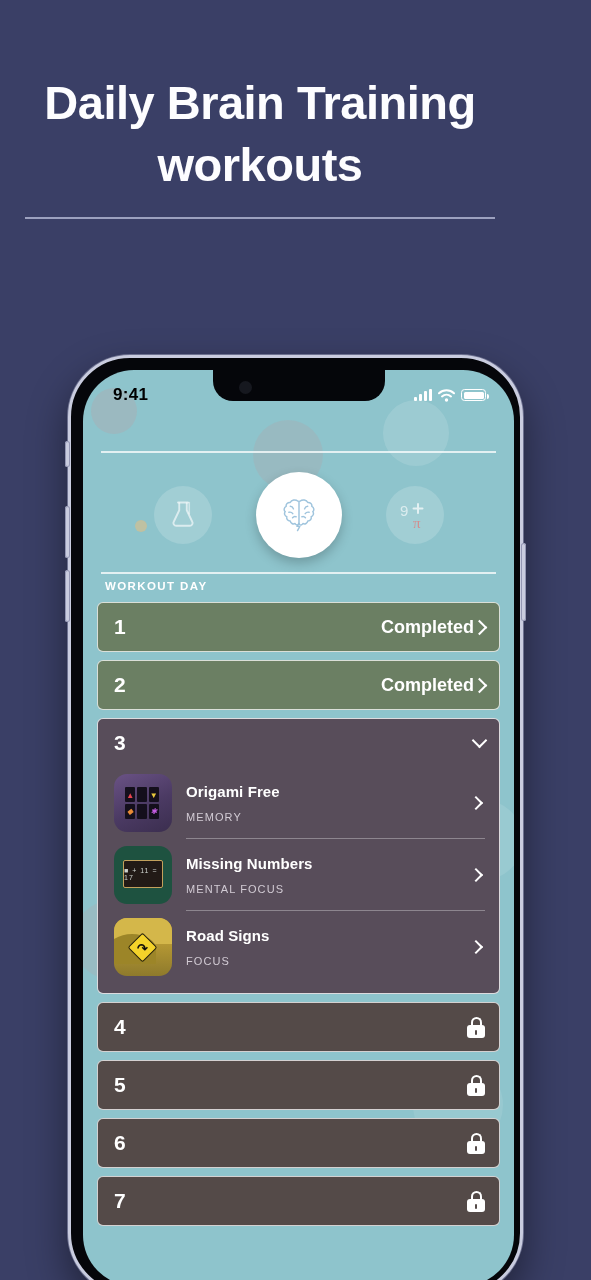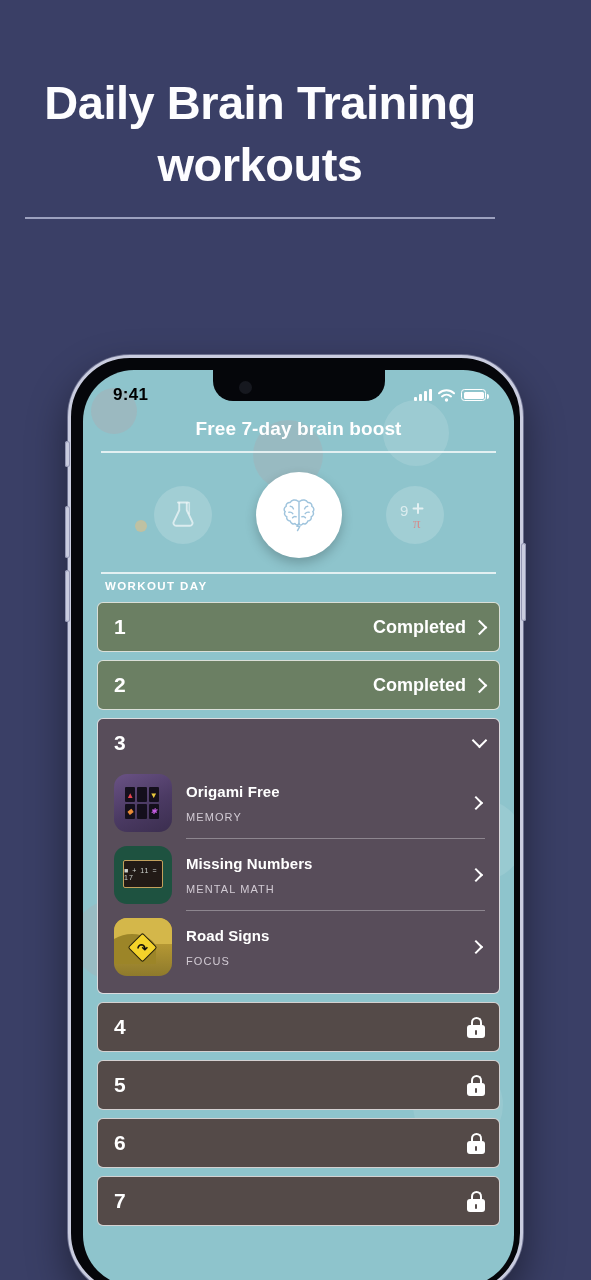--- a/index.html
+++ b/index.html
@@ -151,21 +151,21 @@
     border:1.5px solid rgba(255,255,255,.75);
     margin-bottom:8px;
     overflow:hidden;
   }
   .day-row {
     height:48px;
     display:flex; align-items:center; justify-content:space-between;
     padding:0 14px 0 16px;
   }
   .day-num { color:#fff; font-size:21px; font-weight:bold; }
-  .day-right { display:flex; align-items:center; gap:8px; }
+  .day-right { display:flex; align-items:center; }
   .day-status { color:#fff; font-size:18px; font-weight:bold; }
 
   .card-done   { background:#6b7f63; }
   .card-open   { background:#584d5a; border-color:rgba(255,255,255,.8); }
   .card-locked { background:#544a48; }
 
   .chev {
     width:11px; height:11px;
     border-right:2.5px solid #fff; border-bottom:2.5px solid #fff;
   }
@@ -299,21 +299,20 @@
           <path d="M1 4.3 A11 11 0 0 1 16 4.3" stroke="#fff" stroke-width="2" fill="none" stroke-linecap="round"></path>
           <path d="M4 7.4 A7 7 0 0 1 13 7.4" stroke="#fff" stroke-width="2" fill="none" stroke-linecap="round"></path>
           <circle cx="8.5" cy="11" r="1.7" fill="#fff"></circle>
         </svg>
         <span class="batt">
             <i></i>
           </span>
       </div>
     </div>
 
-    <div class="app-title">Free 7-day brain boost</div>
     <div class="rule rule-top"></div>
 
     <div class="carousel">
 
       <div class="cat cat-side">
         <svg class="ic" width="30" height="30" viewBox="0 0 24 24">
           <path d="M9 2v6.2L4.6 17.4A2.2 2.2 0 0 0 6.6 20.6h10.8a2.2 2.2 0 0 0 2-3.2L15 8.2V2" fill="none" stroke="rgba(255,255,255,.62)" stroke-width="1.5" stroke-linejoin="round"></path>
           <path d="M8 2h8" stroke="rgba(255,255,255,.62)" stroke-width="1.5" stroke-linecap="round"></path>
           <path d="M17 2v9" stroke="rgba(255,255,255,.5)" stroke-width="1.3" stroke-linecap="round"></path>
         </svg>
@@ -401,21 +400,21 @@
             <span class="game-chev"></span>
             <span class="game-div"></span>
           </div>
 
           <div class="game-row">
             <div class="game-thumb th-math">
               <div class="board">■ + 11 = 17</div>
             </div>
             <div class="game-meta">
               <div class="game-name">Missing Numbers</div>
-              <div class="game-cat">MENTAL MATH</div>
+              <div class="game-cat">MENTAL FOCUS</div>
             </div>
             <span class="game-chev"></span>
             <span class="game-div"></span>
           </div>
 
           <div class="game-row">
             <div class="game-thumb th-road">
               <div class="sky"></div>
               <div class="hill"></div>
               <div class="sign">

